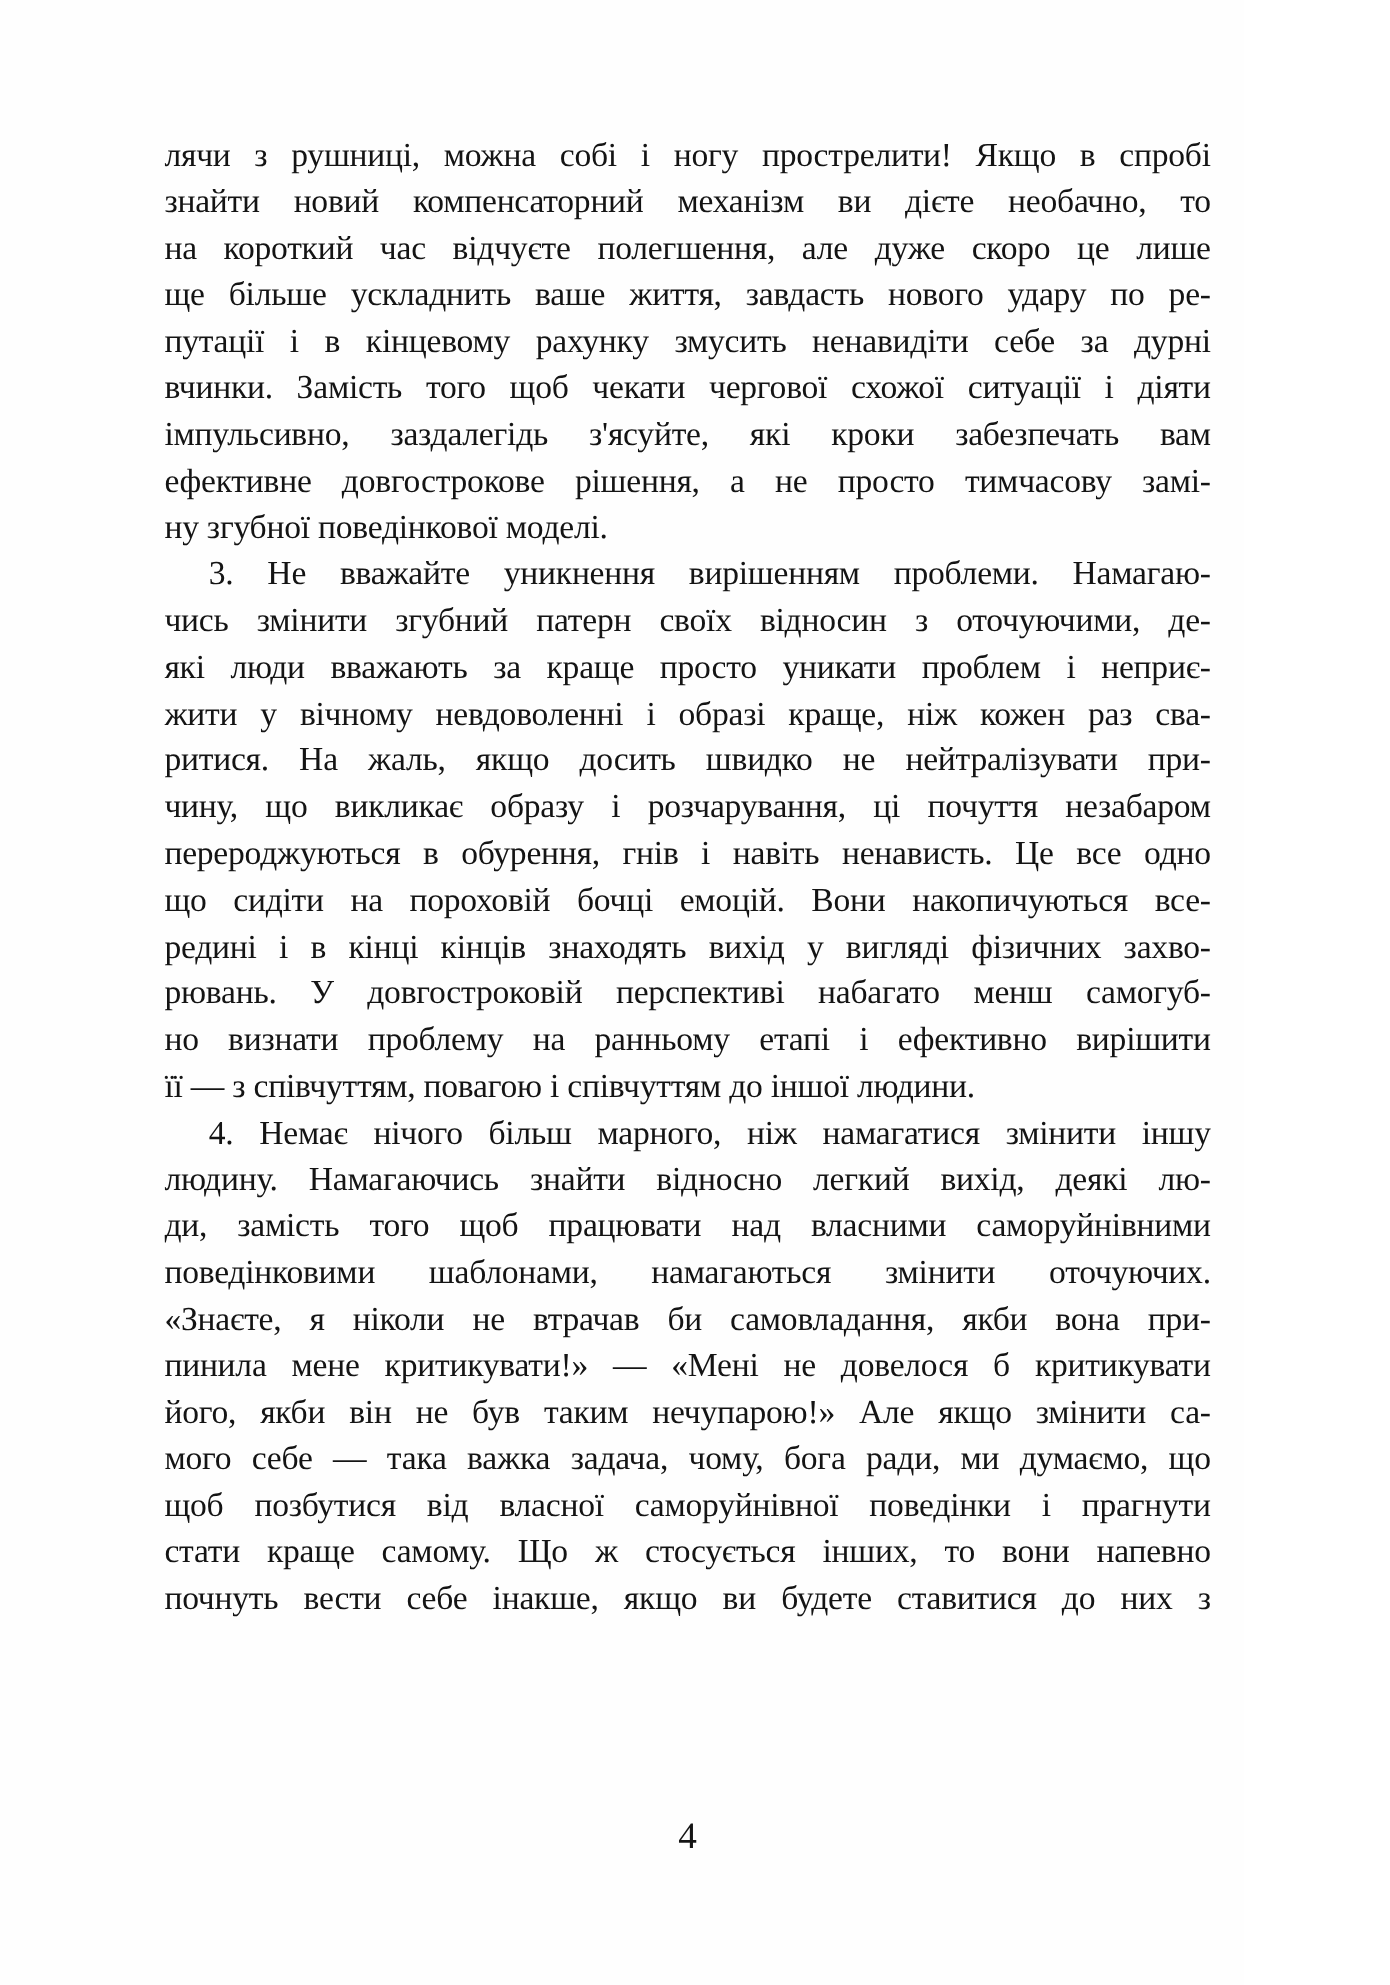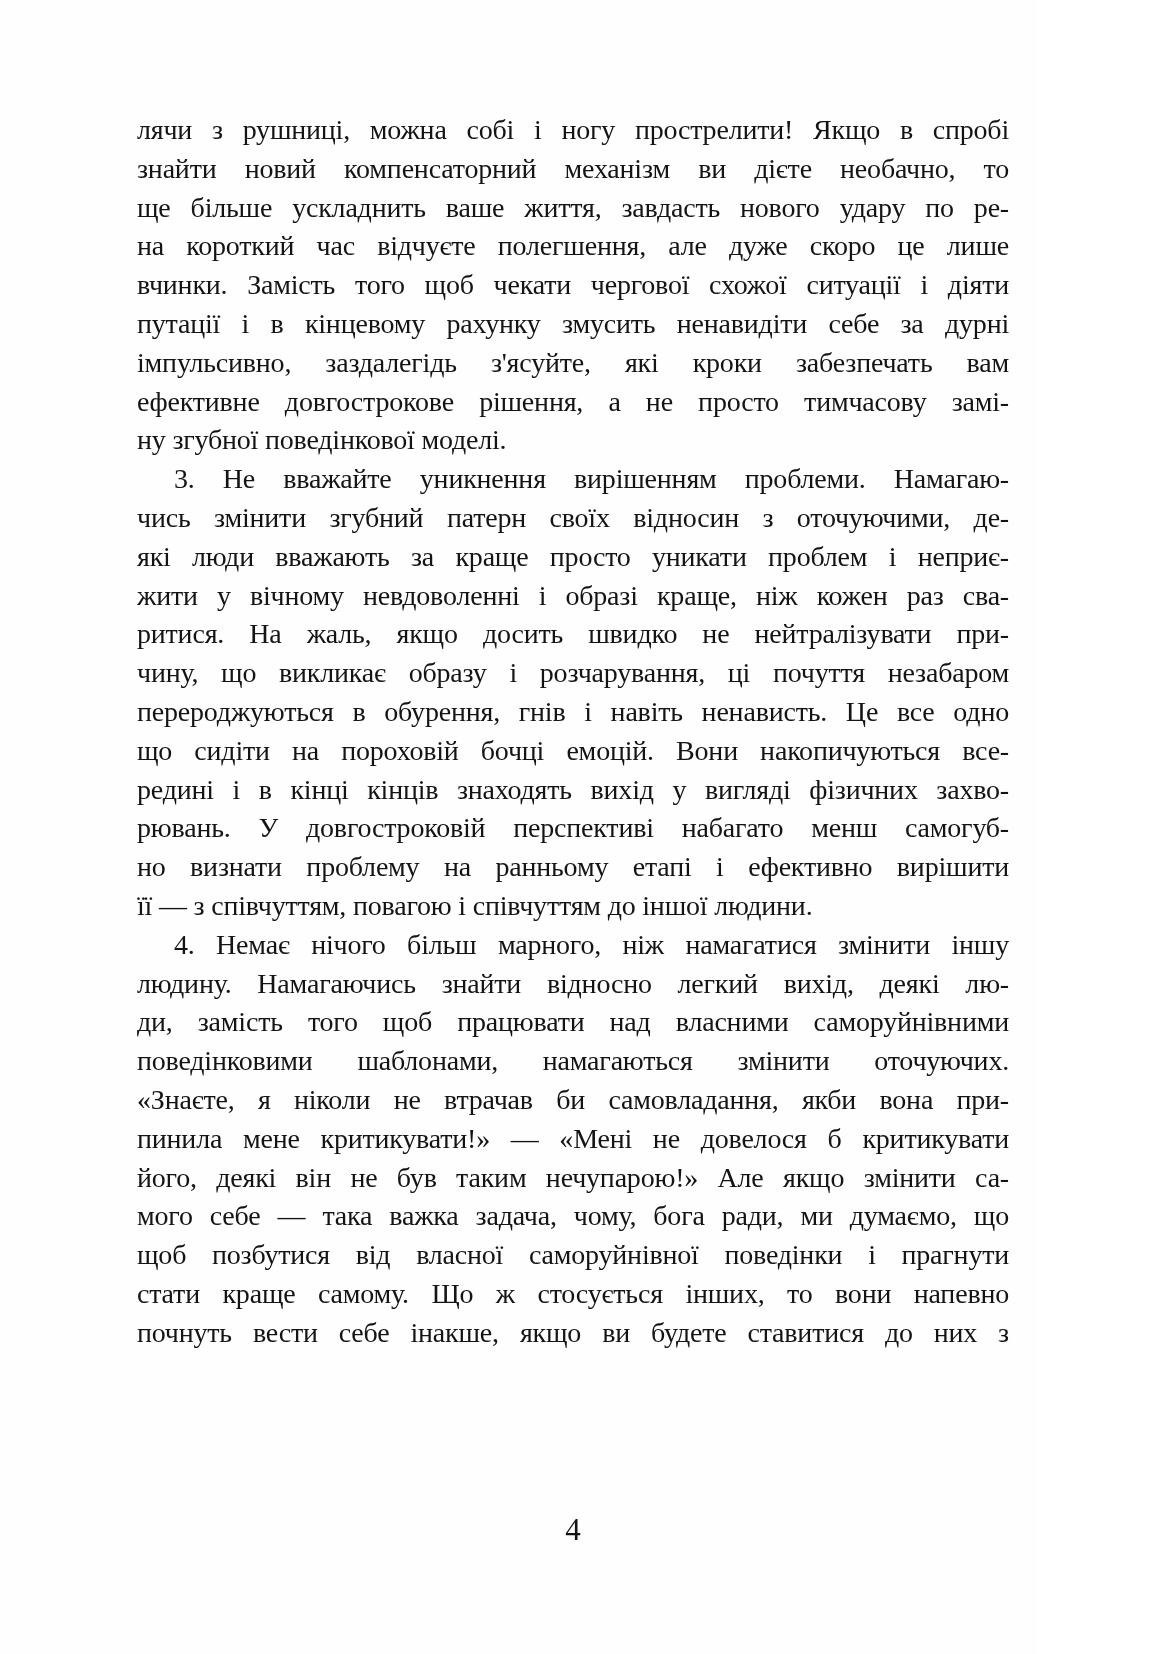--- a/index.html
+++ b/index.html
@@ -52,24 +52,24 @@
   }
 </style>
 </head>
 <body>
 
 <div class="page">
   <div class="text-block">
 
     <div class="line">лячи з рушниці, можна собі і ногу прострелити! Якщо в спробі</div>
     <div class="line">знайти новий компенсаторний механізм ви дієте необачно, то</div>
+    <div class="line">на короткий час відчуєте полегшення, але дуже скоро це лише</div>
     <div class="line">ще більше ускладнить ваше життя, завдасть нового удару по ре-</div>
-    <div class="line">на короткий час відчуєте полегшення, але дуже скоро це лише</div>
+    <div class="line">путації і в кінцевому рахунку змусить ненавидіти себе за дурні</div>
     <div class="line">вчинки. Замість того щоб чекати чергової схожої ситуації і діяти</div>
-    <div class="line">путації і в кінцевому рахунку змусить ненавидіти себе за дурні</div>
     <div class="line">імпульсивно, заздалегідь з'ясуйте, які кроки забезпечать вам</div>
     <div class="line">ефективне довгострокове рішення, а не просто тимчасову замі-</div>
     <div class="line noj">ну згубної поведінкової моделі.</div>
 
     <div class="line ind">3. Не вважайте уникнення вирішенням проблеми. Намагаю-</div>
     <div class="line">чись змінити згубний патерн своїх відносин з оточуючими, де-</div>
     <div class="line">які люди вважають за краще просто уникати проблем і неприє-</div>
     <div class="line">жити у вічному невдоволенні і образі краще, ніж кожен раз сва-</div>
     <div class="line">ритися. На жаль, якщо досить швидко не нейтралізувати при-</div>
     <div class="line">чину, що викликає образу і розчарування, ці почуття незабаром</div>
@@ -79,20 +79,20 @@
     <div class="line">рювань. У довгостроковій перспективі набагато менш самогуб-</div>
     <div class="line">но визнати проблему на ранньому етапі і ефективно вирішити</div>
     <div class="line noj">її — з співчуттям, повагою і співчуттям до іншої людини.</div>
 
     <div class="line ind">4. Немає нічого більш марного, ніж намагатися змінити іншу</div>
     <div class="line">людину. Намагаючись знайти відносно легкий вихід, деякі лю-</div>
     <div class="line">ди, замість того щоб працювати над власними саморуйнівними</div>
     <div class="line">поведінковими шаблонами, намагаються змінити оточуючих.</div>
     <div class="line">«Знаєте, я ніколи не втрачав би самовладання, якби вона при-</div>
     <div class="line">пинила мене критикувати!» — «Мені не довелося б критикувати</div>
-    <div class="line">його, деякі він не був таким нечупарою!» Але якщо змінити са-</div>
+    <div class="line">його, якби він не був таким нечупарою!» Але якщо змінити са-</div>
     <div class="line">мого себе — така важка задача, чому, бога ради, ми думаємо, що</div>
     <div class="line">щоб позбутися від власної саморуйнівної поведінки і прагнути</div>
     <div class="line">стати краще самому. Що ж стосується інших, то вони напевно</div>
     <div class="line">почнуть вести себе інакше, якщо ви будете ставитися до них з</div>
   </div>
   <div class="page-num">4</div>
 </div>
 
 </body></html>

